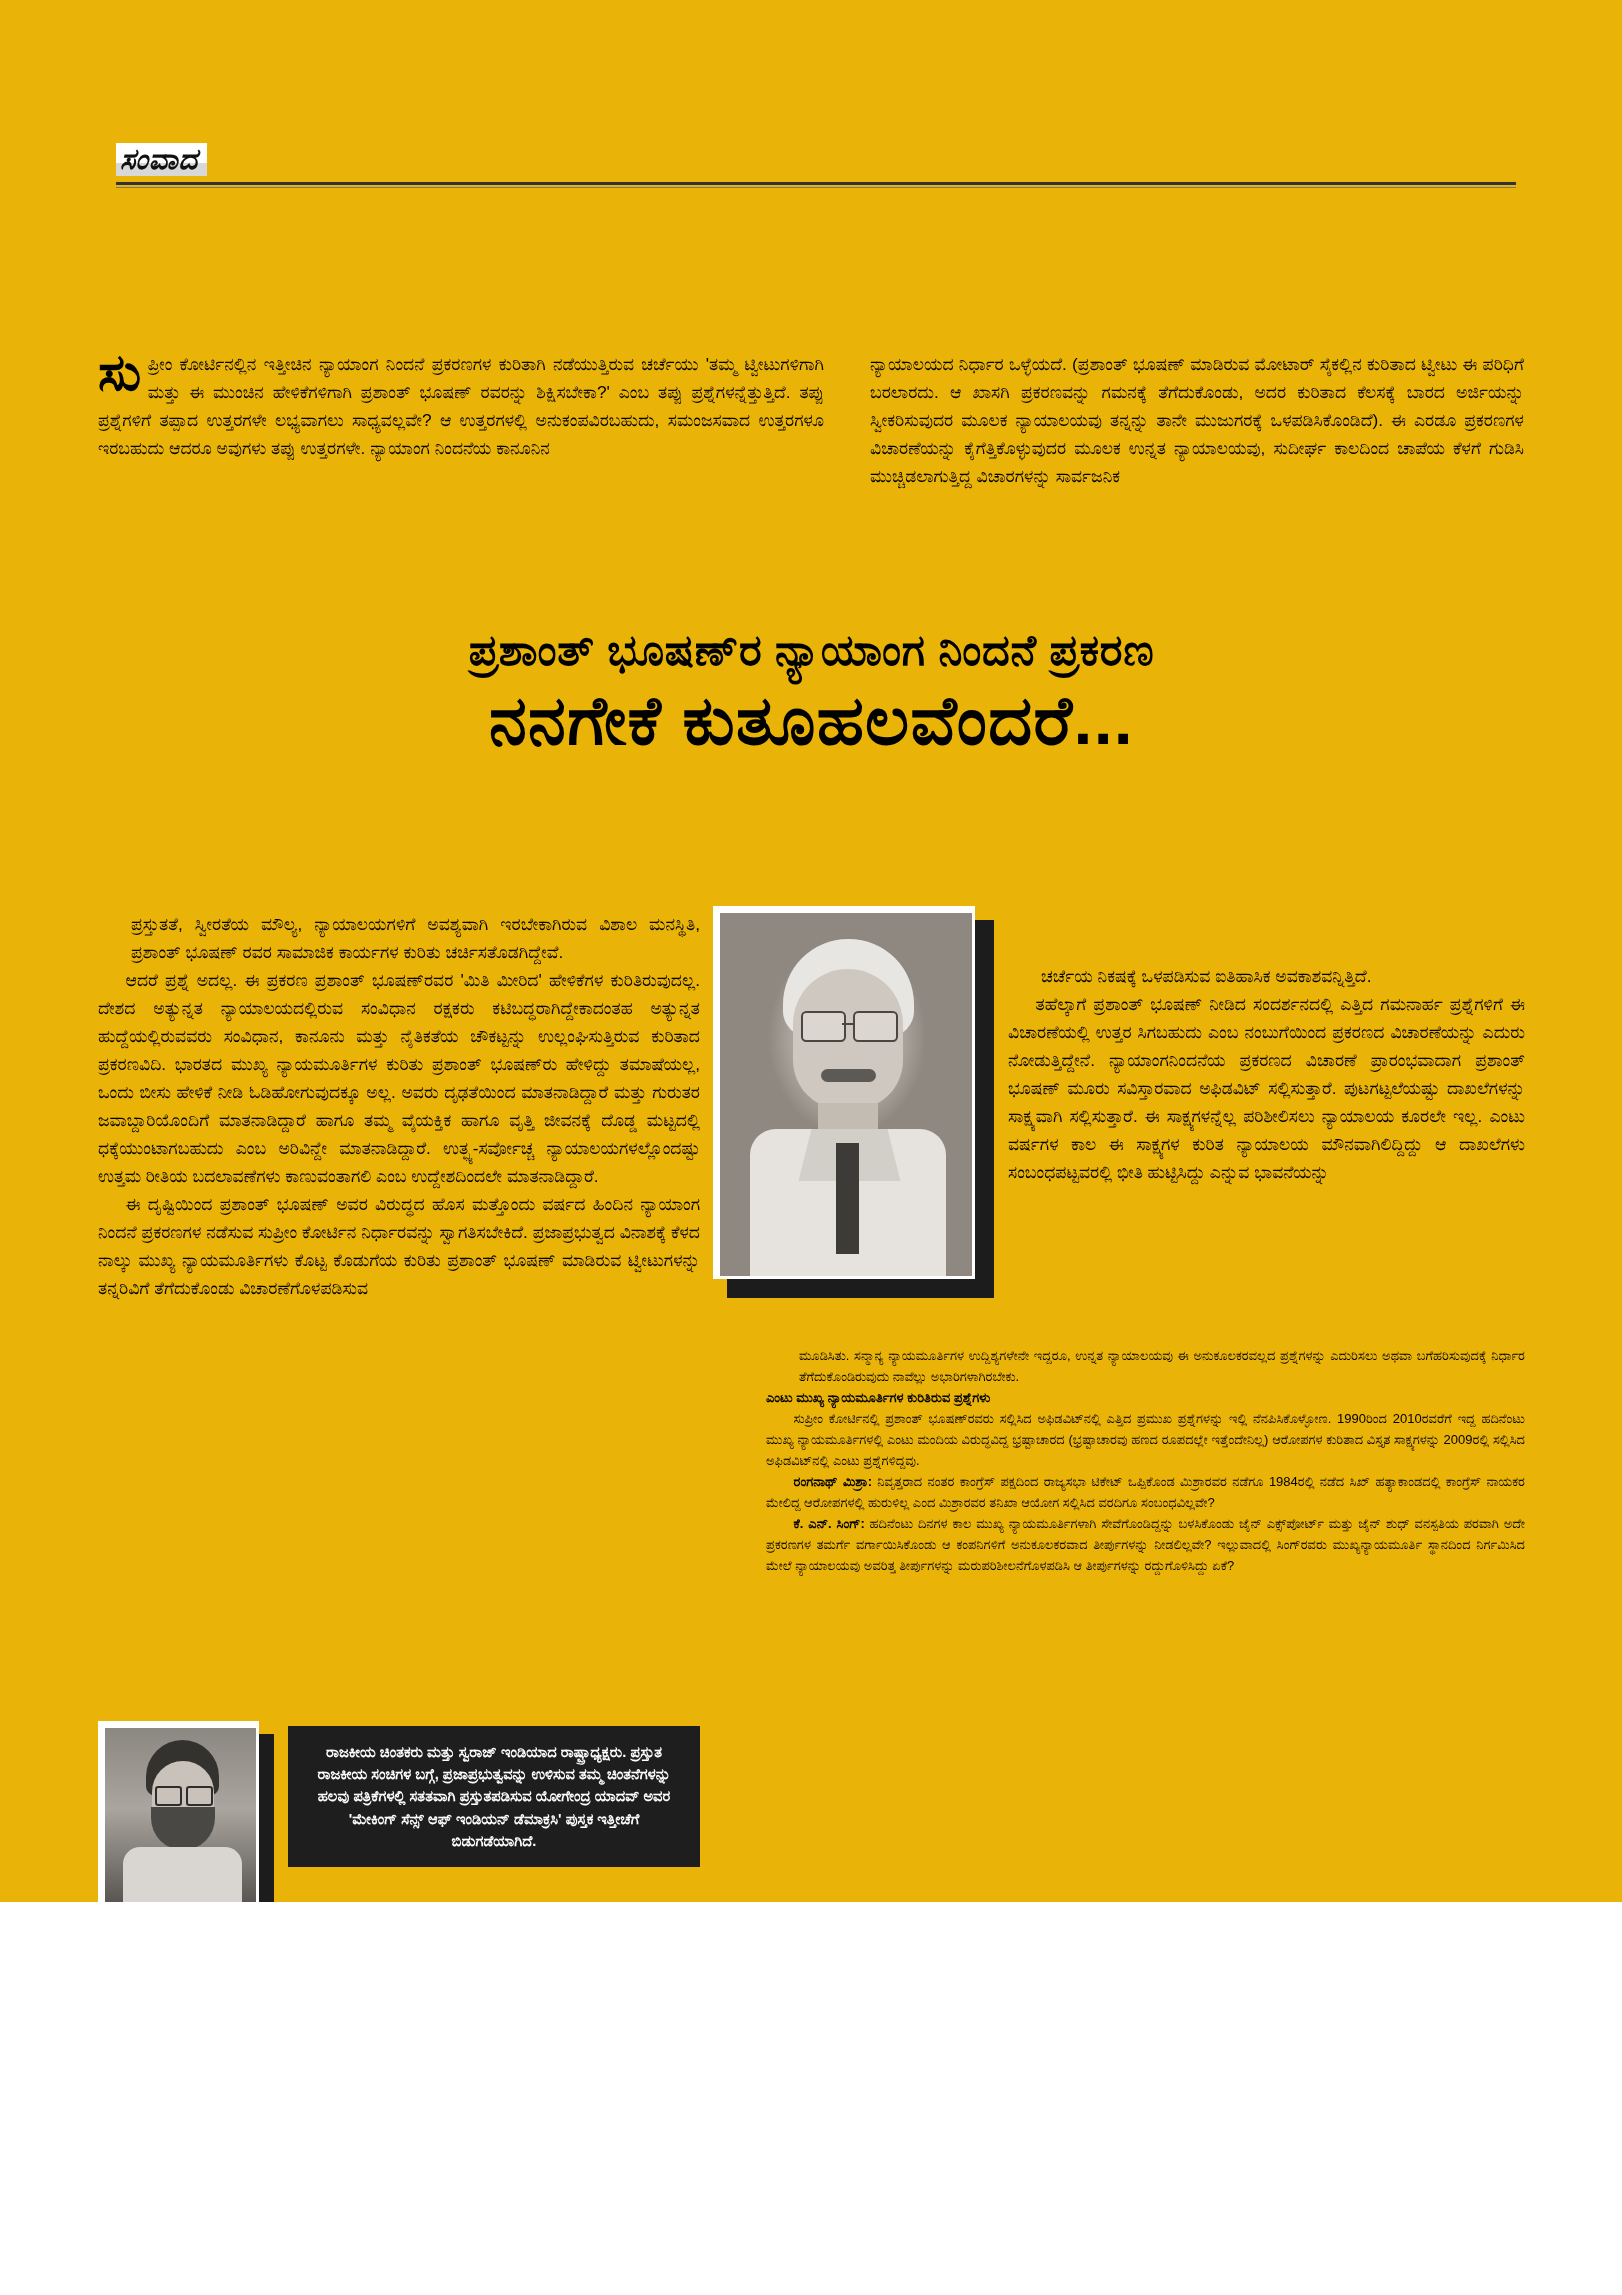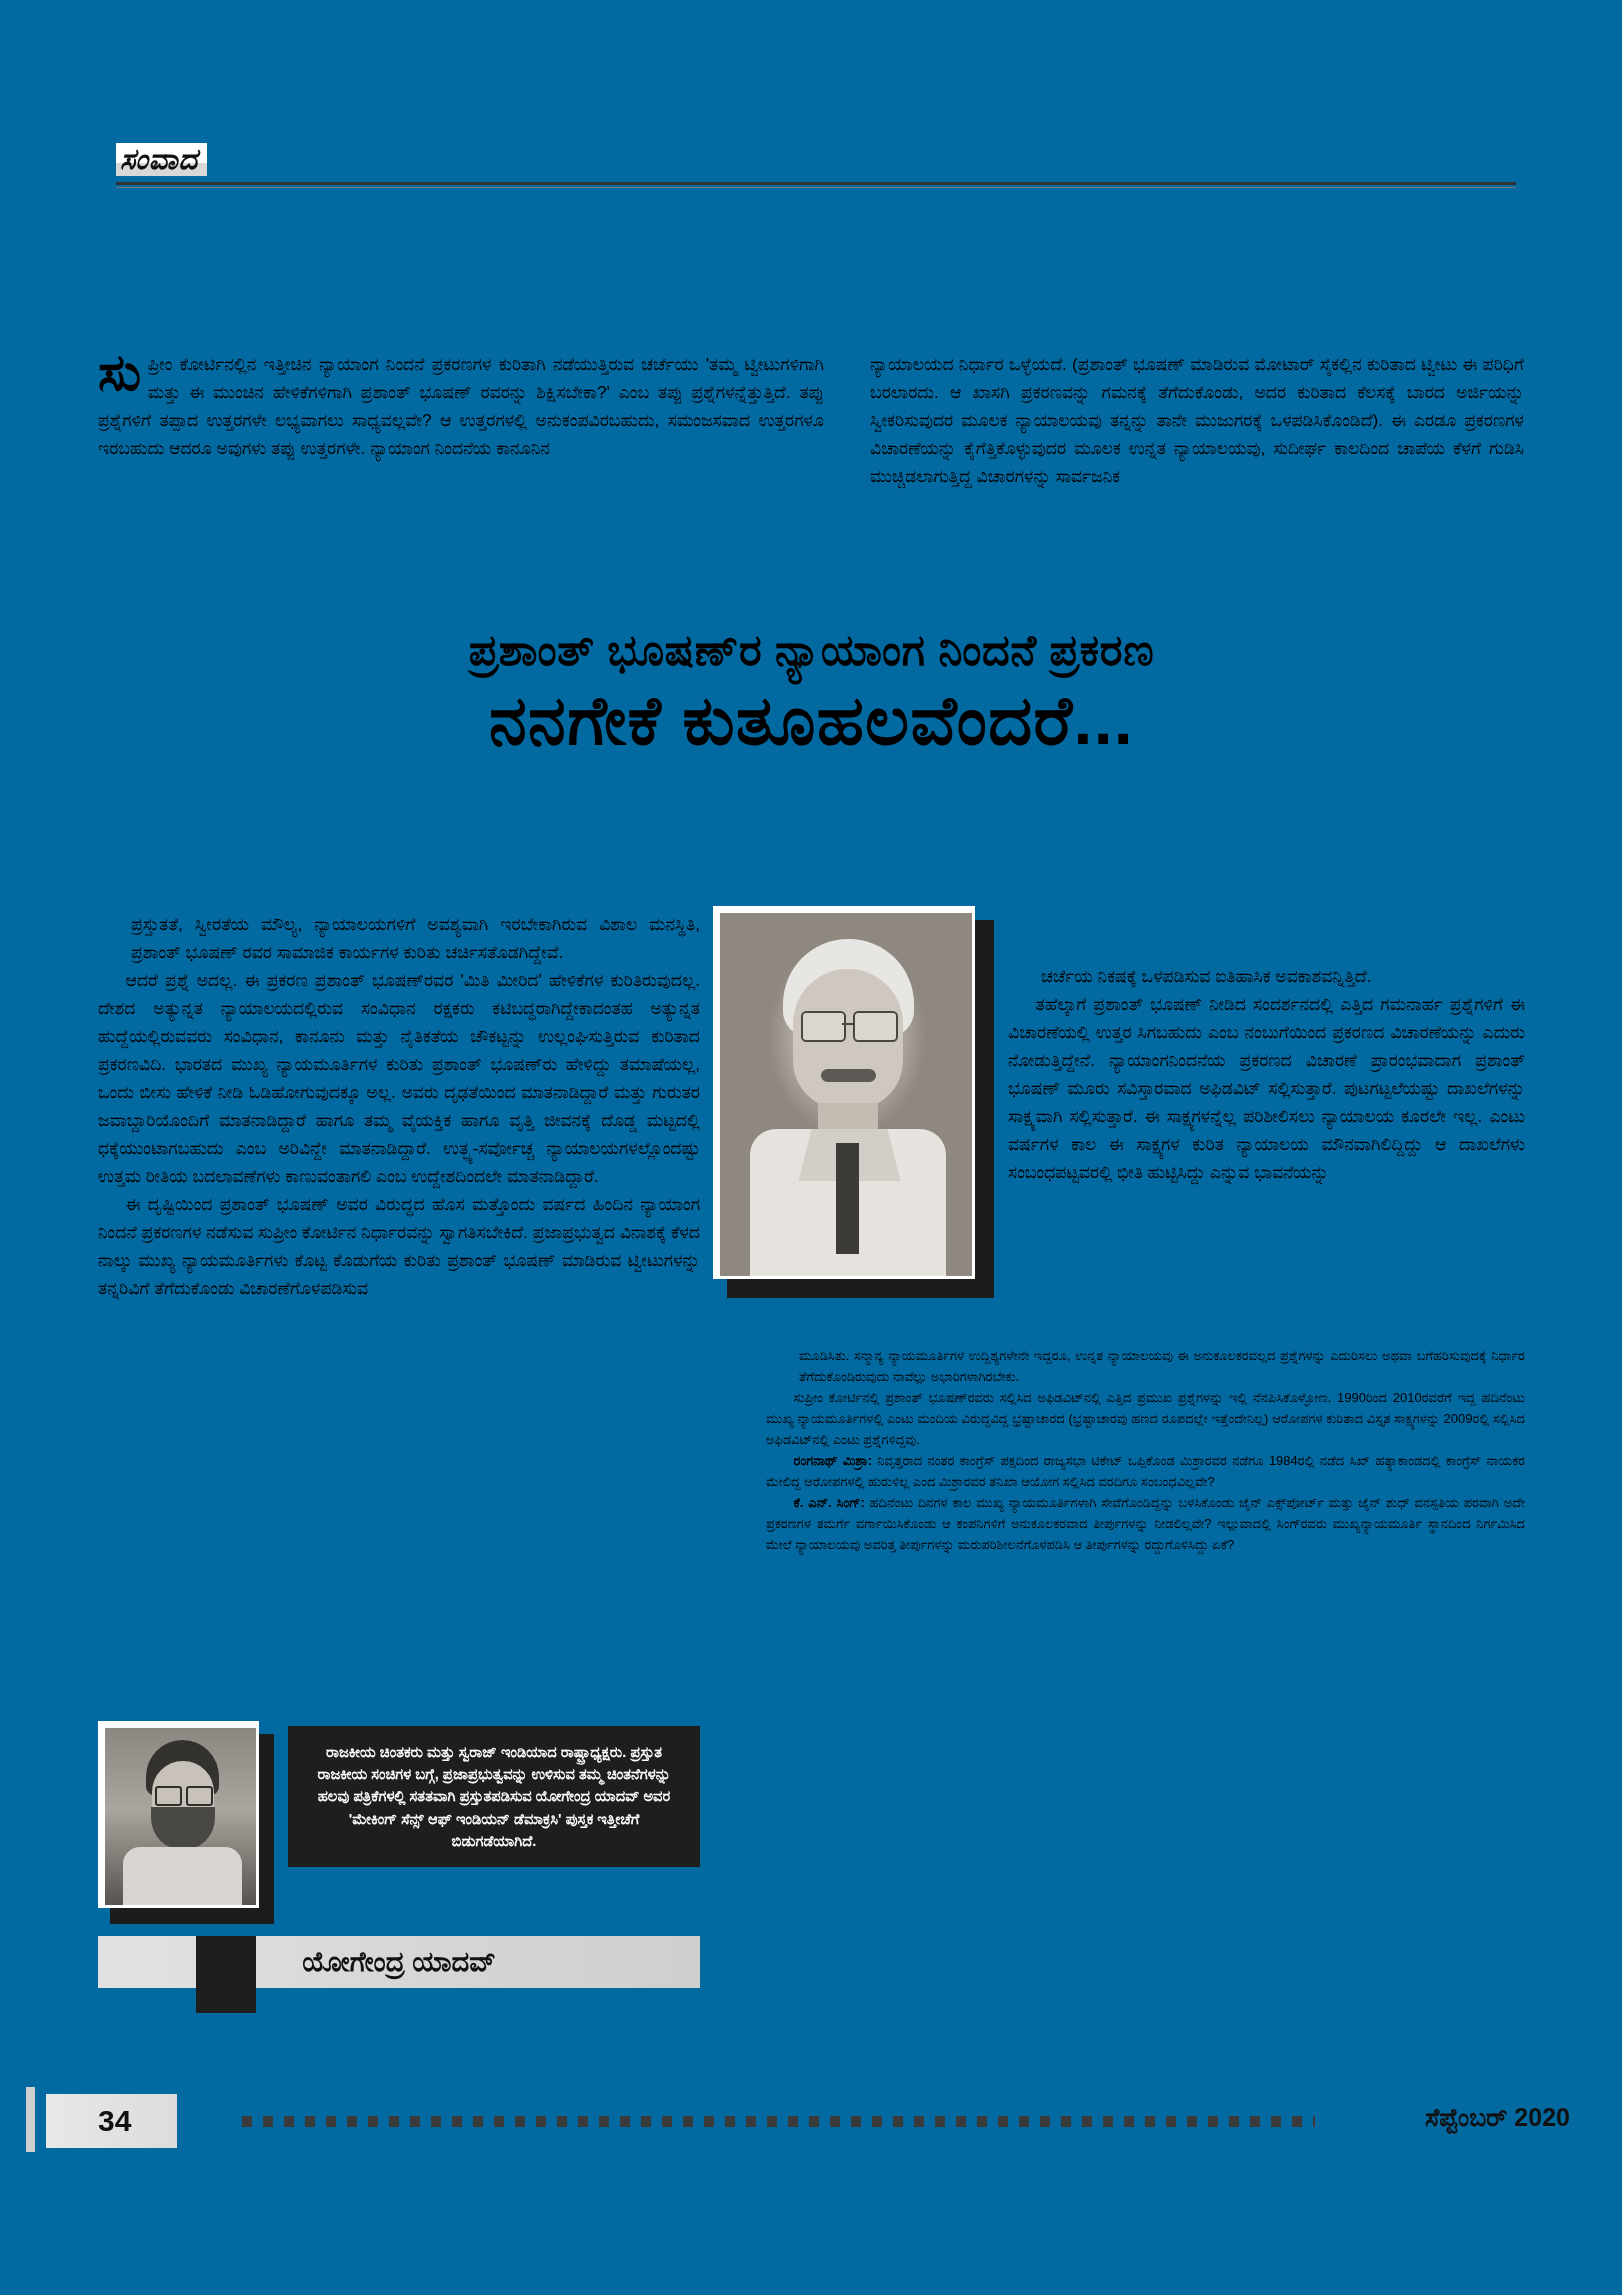--- a/index.html
+++ b/index.html
@@ -3,22 +3,22 @@
 <meta charset="utf-8">
 <style>
   html, body {
     margin: 0;
     padding: 0;
     background: #ffffff;
   }
   .page {
     position: relative;
     width: 1623px;
-    height: 2295px;
-    background: #0369a1;
+    height: 1902px;
+    background: #eab308;
     font-family: "Liberation Sans", sans-serif;
     color: #000;
     overflow: hidden;
   }
 
   
   .masthead {
     position: absolute;
     left: 116px;
     top: 143px;
@@ -426,20 +426,21 @@
     <p class="para">ಈ ದೃಷ್ಟಿಯಿಂದ ಪ್ರಶಾಂತ್ ಭೂಷಣ್ ಅವರ ವಿರುದ್ಧದ ಹೊಸ ಮತ್ತೊಂದು ವರ್ಷದ ಹಿಂದಿನ ನ್ಯಾಯಾಂಗ ನಿಂದನೆ ಪ್ರಕರಣಗಳ ನಡೆಸುವ ಸುಪ್ರೀಂ ಕೋರ್ಟಿನ ನಿರ್ಧಾರವನ್ನು ಸ್ವಾಗತಿಸಬೇಕಿದೆ. ಪ್ರಜಾಪ್ರಭುತ್ವದ ವಿನಾಶಕ್ಕೆ ಕೆಳದ ನಾಲ್ಕು ಮುಖ್ಯ ನ್ಯಾಯಮೂರ್ತಿಗಳು ಕೊಟ್ಟ ಕೊಡುಗೆಯ ಕುರಿತು ಪ್ರಶಾಂತ್ ಭೂಷಣ್ ಮಾಡಿರುವ ಟ್ವೀಟುಗಳನ್ನು ತನ್ನರಿವಿಗೆ ತೆಗೆದುಕೊಂಡು ವಿಚಾರಣೆಗೊಳಪಡಿಸುವ</p>
   </div>
 
   <div class="col-right">
     <p class="para first">ಚರ್ಚೆಯ ನಿಕಷಕ್ಕೆ ಒಳಪಡಿಸುವ ಐತಿಹಾಸಿಕ ಅವಕಾಶವನ್ನಿತ್ತಿದೆ.</p>
     <p class="para">ತಹೆಲ್ಕಾಗೆ ಪ್ರಶಾಂತ್ ಭೂಷಣ್ ನೀಡಿದ ಸಂದರ್ಶನದಲ್ಲಿ ಎತ್ತಿದ ಗಮನಾರ್ಹ ಪ್ರಶ್ನೆಗಳಿಗೆ ಈ ವಿಚಾರಣೆಯಲ್ಲಿ ಉತ್ತರ ಸಿಗಬಹುದು ಎಂಬ ನಂಬುಗೆಯಿಂದ ಪ್ರಕರಣದ ವಿಚಾರಣೆಯನ್ನು ಎದುರು ನೋಡುತ್ತಿದ್ದೇನೆ. ನ್ಯಾಯಾಂಗನಿಂದನೆಯ ಪ್ರಕರಣದ ವಿಚಾರಣೆ ಪ್ರಾರಂಭವಾದಾಗ ಪ್ರಶಾಂತ್ ಭೂಷಣ್ ಮೂರು ಸವಿಸ್ತಾರವಾದ ಅಫಿಡವಿಟ್ ಸಲ್ಲಿಸುತ್ತಾರೆ. ಪುಟಗಟ್ಟಲೆಯಷ್ಟು ದಾಖಲೆಗಳನ್ನು ಸಾಕ್ಷ್ಯವಾಗಿ ಸಲ್ಲಿಸುತ್ತಾರೆ. ಈ ಸಾಕ್ಷ್ಯಗಳನ್ನೆಲ್ಲ ಪರಿಶೀಲಿಸಲು ನ್ಯಾಯಾಲಯ ಕೂರಲೇ ಇಲ್ಲ. ಎಂಟು ವರ್ಷಗಳ ಕಾಲ ಈ ಸಾಕ್ಷ್ಯಗಳ ಕುರಿತ ನ್ಯಾಯಾಲಯ ಮೌನವಾಗಿಲಿದ್ದಿದ್ದು ಆ ದಾಖಲೆಗಳು ಸಂಬಂಧಪಟ್ಟವರಲ್ಲಿ ಭೀತಿ ಹುಟ್ಟಿಸಿದ್ದು ಎನ್ನುವ ಭಾವನೆಯನ್ನು</p>
   </div>
 
   <div class="col-right-wide">
     <p class="para first">ಮೂಡಿಸಿತು. ಸನ್ಮಾನ್ಯ ನ್ಯಾಯಮೂರ್ತಿಗಳ ಉದ್ದಿಶ್ಯಗಳೇನೇ ಇದ್ದರೂ, ಉನ್ನತ ನ್ಯಾಯಾಲಯವು ಈ ಅನುಕೂಲಕರವಲ್ಲದ ಪ್ರಶ್ನೆಗಳನ್ನು ಎದುರಿಸಲು ಅಥವಾ ಬಗೆಹರಿಸುವುದಕ್ಕೆ ನಿರ್ಧಾರ ತೆಗೆದುಕೊಂಡಿರುವುದು ನಾವೆಲ್ಲು ಅಭಾರಿಗಳಾಗಿರಬೇಕು.</p>
+    <p class="para subhead">ಎಂಟು ಮುಖ್ಯ ನ್ಯಾಯಮೂರ್ತಿಗಳ ಕುರಿತಿರುವ ಪ್ರಶ್ನೆಗಳು</p>
     <p class="para">ಸುಪ್ರೀಂ ಕೋರ್ಟಿನಲ್ಲಿ ಪ್ರಶಾಂತ್ ಭೂಷಣ್‌ರವರು ಸಲ್ಲಿಸಿದ ಅಫಿಡವಿಟ್‌ನಲ್ಲಿ ಎತ್ತಿದ ಪ್ರಮುಖ ಪ್ರಶ್ನೆಗಳನ್ನು ಇಲ್ಲಿ ನೆನಪಿಸಿಕೊಳ್ಳೋಣ. 1990ರಿಂದ 2010ರವರೆಗೆ ಇದ್ದ ಹದಿನೆಂಟು ಮುಖ್ಯ ನ್ಯಾಯಮೂರ್ತಿಗಳಲ್ಲಿ ಎಂಟು ಮಂದಿಯ ವಿರುದ್ಧವಿದ್ದ ಭ್ರಷ್ಟಾಚಾರದ (ಭ್ರಷ್ಟಾಚಾರವು ಹಣದ ರೂಪದಲ್ಲೇ ಇತ್ತೆಂದೇನಿಲ್ಲ) ಆರೋಪಗಳ ಕುರಿತಾದ ವಿಸ್ತೃತ ಸಾಕ್ಷ್ಯಗಳನ್ನು 2009ರಲ್ಲಿ ಸಲ್ಲಿಸಿದ ಅಫಿಡವಿಟ್‌ನಲ್ಲಿ ಎಂಟು ಪ್ರಶ್ನೆಗಳಿದ್ದವು.</p>
     <p class="para"><span class="qname">ರಂಗನಾಥ್ ಮಿಶ್ರಾ:</span><span> ನಿವೃತ್ತರಾದ ನಂತರ ಕಾಂಗ್ರೆಸ್ ಪಕ್ಷದಿಂದ ರಾಜ್ಯಸಭಾ ಟಿಕೇಟ್ ಒಪ್ಪಿಕೊಂಡ ಮಿಶ್ರಾರವರ ನಡೆಗೂ 1984ರಲ್ಲಿ ನಡೆದ ಸಿಖ್ ಹತ್ಯಾಕಾಂಡದಲ್ಲಿ ಕಾಂಗ್ರೆಸ್ ನಾಯಕರ ಮೇಲಿದ್ದ ಆರೋಪಗಳಲ್ಲಿ ಹುರುಳಿಲ್ಲ ಎಂದ ಮಿಶ್ರಾರವರ ತನಿಖಾ ಆಯೋಗ ಸಲ್ಲಿಸಿದ ವರದಿಗೂ ಸಂಬಂಧವಿಲ್ಲವೇ?</span></p>
     <p class="para"><span class="qname">ಕೆ. ಎನ್. ಸಿಂಗ್:</span><span> ಹದಿನೆಂಟು ದಿನಗಳ ಕಾಲ ಮುಖ್ಯ ನ್ಯಾಯಮೂರ್ತಿಗಳಾಗಿ ಸೇವೆಗೊಂಡಿದ್ದನ್ನು ಬಳಸಿಕೊಂಡು ಜೈನ್ ಎಕ್ಸ್‌ಪೋರ್ಟ್ ಮತ್ತು ಜೈನ್ ಶುಧ್ ವನಸ್ಪತಿಯ ಪರವಾಗಿ ಅದೇ ಪ್ರಕರಣಗಳ ತಮರ್ಗೆ ವರ್ಗಾಯಿಸಿಕೊಂಡು ಆ ಕಂಪನಿಗಳಿಗೆ ಅನುಕೂಲಕರವಾದ ತೀರ್ಪುಗಳನ್ನು ನೀಡಲಿಲ್ಲವೇ? ಇಲ್ಲುವಾದಲ್ಲಿ ಸಿಂಗ್‌ರವರು ಮುಖ್ಯನ್ಯಾಯಮೂರ್ತಿ ಸ್ಥಾನದಿಂದ ನಿರ್ಗಮಿಸಿದ ಮೇಲೆ ನ್ಯಾಯಾಲಯವು ಅವರಿತ್ತ ತೀರ್ಪುಗಳನ್ನು ಮರುಪರಿಶೀಲನೆಗೊಳಪಡಿಸಿ ಆ ತೀರ್ಪುಗಳನ್ನು ರದ್ದುಗೊಳಿಸಿದ್ದು ಏಕೆ?</span></p>
   </div>
 
   <div class="author-box">
     <div class="ab-photo-shadow"></div>
     <div class="ab-photo">
       <div class="ab-img">
         <div class="yy-hair"></div>

